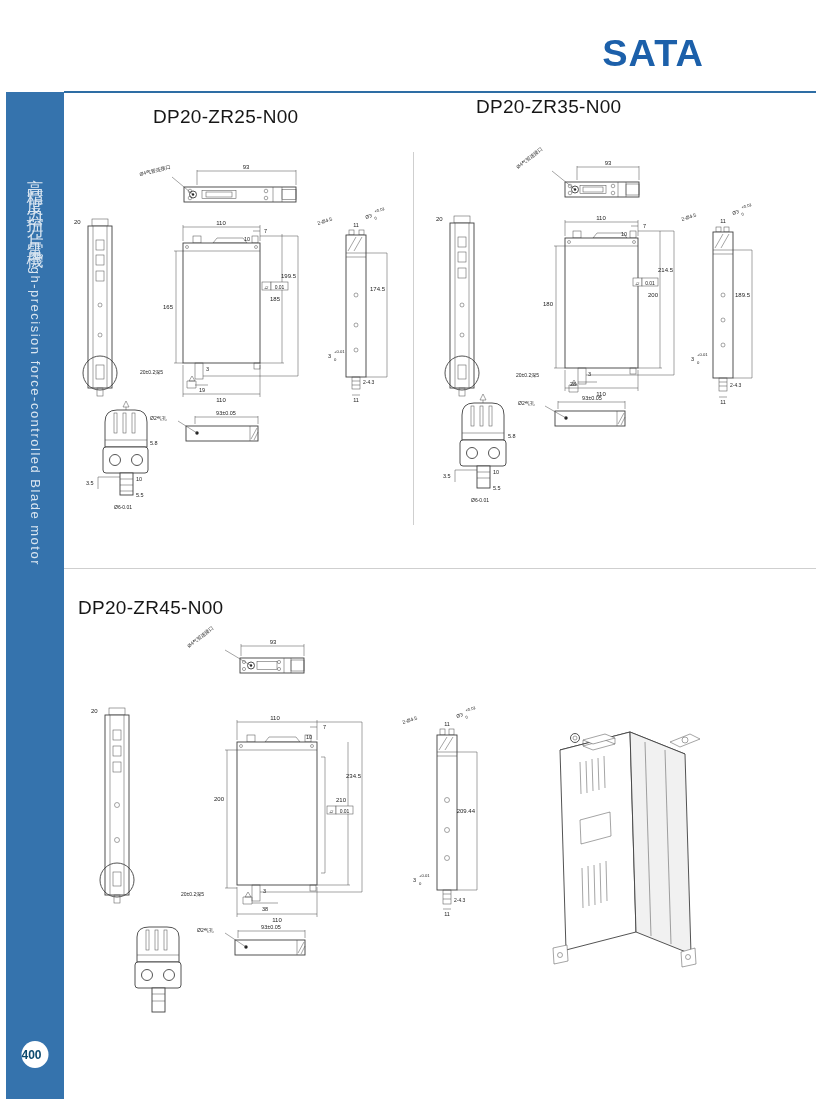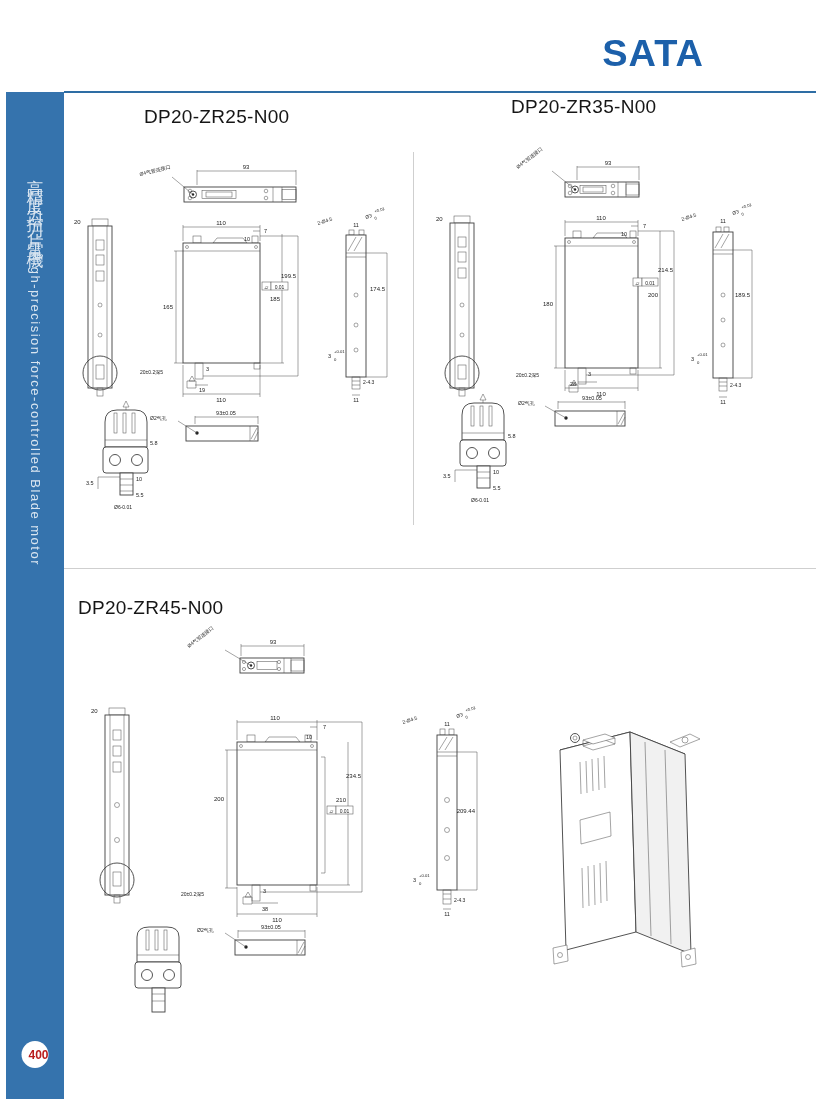--- a/index.html
+++ b/index.html
@@ -6,31 +6,31 @@
   body{width:816px;height:1099px;position:relative;background:#fff;
        font-family:"Liberation Sans",sans-serif;overflow:hidden}
 
   
   .sidebar{position:absolute;left:6px;top:92px;width:58px;height:1007px;background:#3573ad}
   .sidebar-text{position:absolute;top:74px;left:50%;transform:translateX(-50%);
        writing-mode:vertical-rl;text-orientation:mixed;color:#d9e5f0;white-space:nowrap;line-height:1}
   .sidebar-text .zh{font-size:17px;letter-spacing:9px}
   .sidebar-text .en{font-size:13px;letter-spacing:1.5px}
   .page-badge{position:absolute;left:50%;bottom:31px;transform:translateX(-50%);
-       width:27px;height:27px;border-radius:50%;background:#fff;color:#b91c1c;
-       font-size:12px;font-weight:bold;display:flex;align-items:center;justify-content:flex-end}
+       width:27px;height:27px;border-radius:50%;background:#fff;color:#0c4a6e;
+       font-size:12px;font-weight:bold;display:flex;align-items:center;justify-content:flex-start}
 
   
   .header-rule{position:absolute;left:64px;right:0;top:91px;height:2px;background:#2e6da4}
   .logo{position:absolute;right:112px;top:35px;color:#1c60aa;font-size:38px;font-weight:bold;
         letter-spacing:1px;line-height:1;transform:scaleY(.95)}
 
   .part-title{position:absolute;font-size:19px;color:#161616;letter-spacing:.3px}
-  #t25{left:144px;top:106px}
-  #t35{left:511px;top:96px}
+  #t25{left:153px;top:106px}
+  #t35{left:476px;top:96px}
   #t45{left:78px;top:597px}
 
   .vrule{position:absolute;left:413px;top:152px;width:1px;height:373px;background:#cfcfcf}
   .hrule{position:absolute;left:64px;top:568px;right:0;height:1px;background:#cfcfcf}
 
   svg.drawing{position:absolute;overflow:visible}
   .ln{fill:none;stroke:#3f3f3f;stroke-width:.9;stroke-linejoin:miter}
   .th{fill:none;stroke:#4a4a4a;stroke-width:.5}
   .fw{fill:#fff}
   .fl{fill:#f1f1f1}

